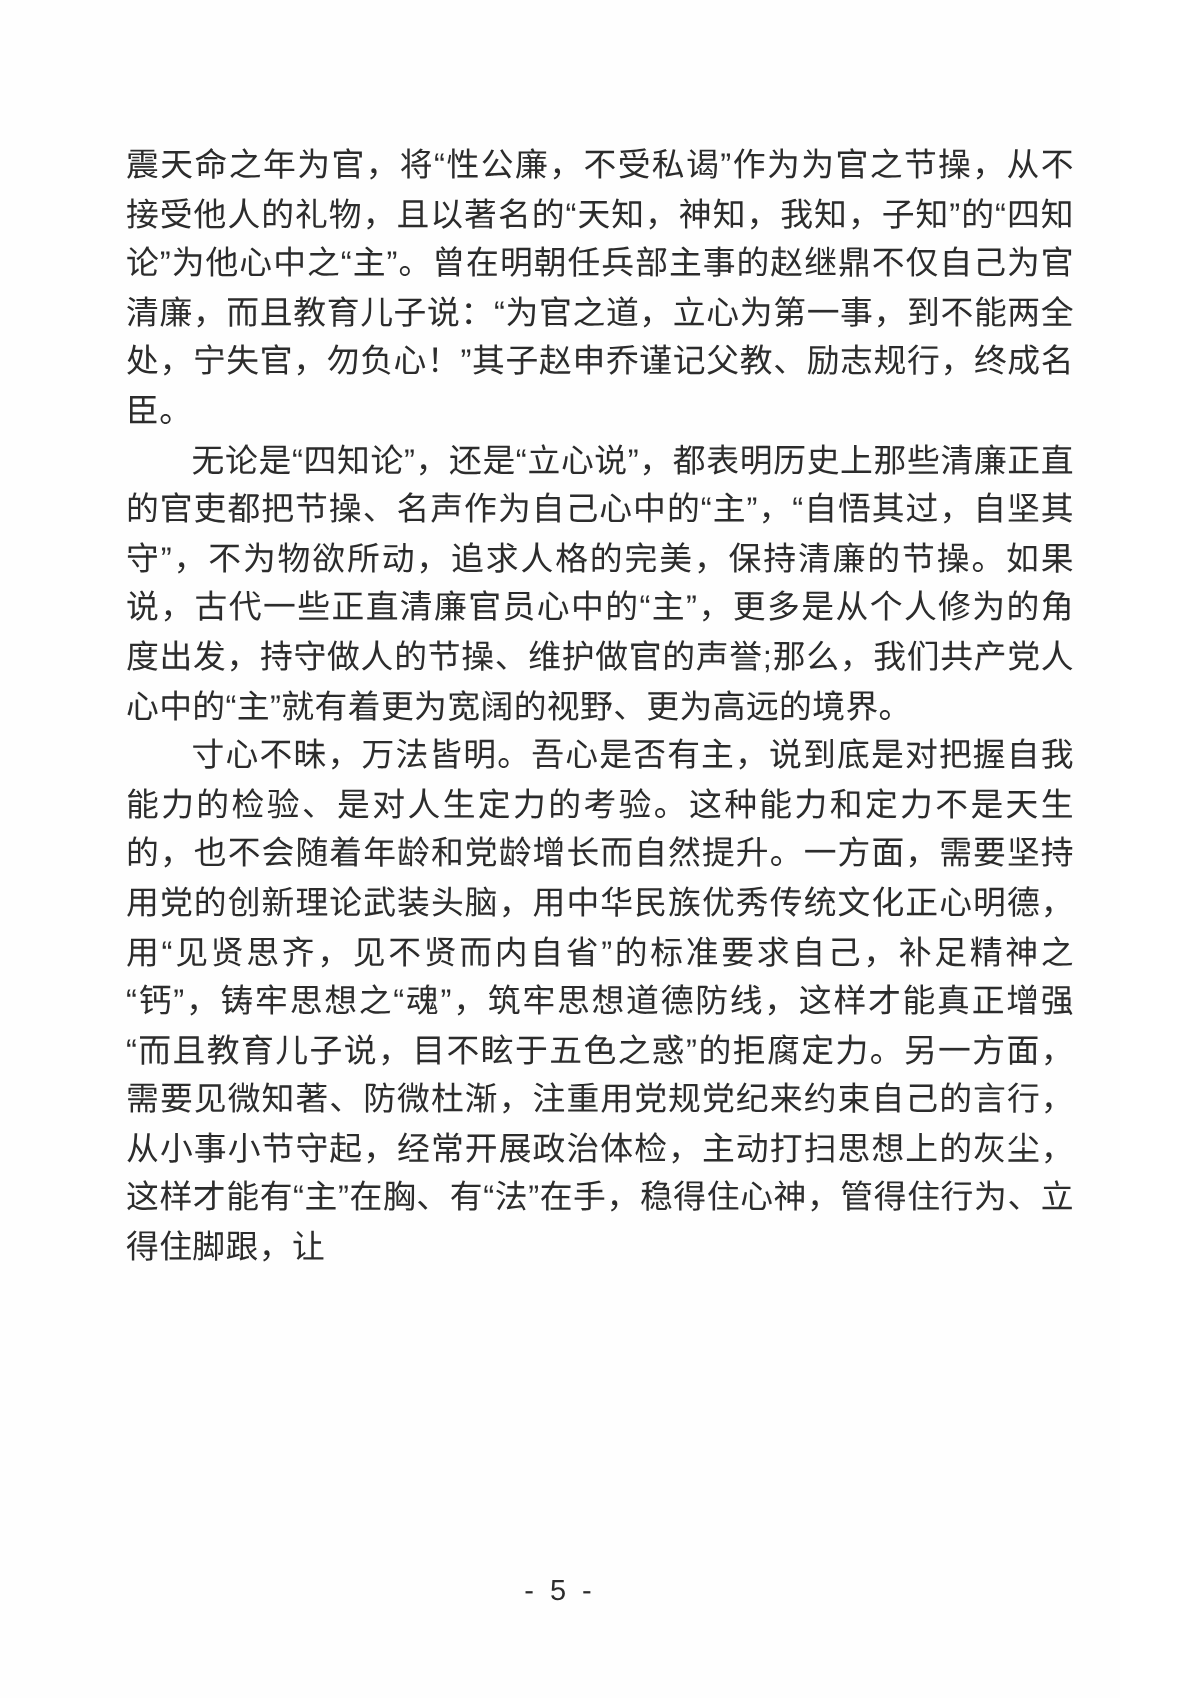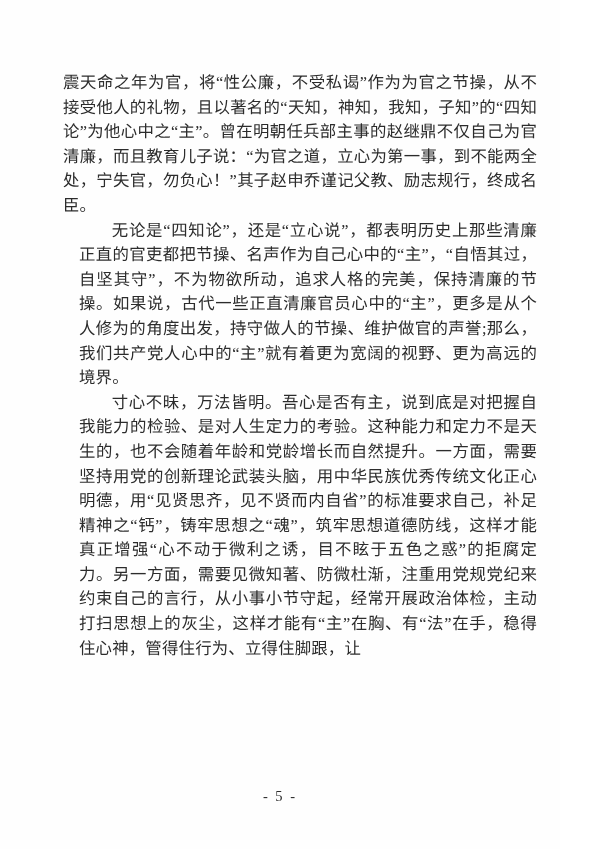--- a/index.html
+++ b/index.html
@@ -6,56 +6,55 @@
     margin: 0;
     padding: 0;
     background: #ffffff;
   }
   .page {
     position: relative;
     width: 560px;
     height: 849px;
     background: #fefefe;
     overflow: hidden;
-    font-family: Liberation Serif, serif;
+    font-family: Liberation Sans, sans-serif;
   }
   .content {
     position: absolute;
     top: 71px;
     left: 63px;
     width: 474px;
   }
   .content p {
     margin: 0;
     padding: 0;
     font-size: 16.4px;
     line-height: 24.6px;
     letter-spacing: 0.2px;
     color: #2c2c2c;
     text-align: justify;
     word-break: break-all;
   }
   .content p.indented {
     text-indent: 2em;
-    margin-left: 16px;
   }
   .page-number {
     position: absolute;
     top: 788px;
     left: 0;
     width: 100%;
     text-align: center;
     font-size: 14.5px;
     color: #2c2c2c;
     letter-spacing: 2px;
   }
 </style>
 </head>
 <body>
 
 <div class="page">
   <div class="content">
     <p>震天命之年为官，将“性公廉，不受私谒”作为为官之节操，从不接受他人的礼物，且以著名的“天知，神知，我知，子知”的“四知论”为他心中之“主”。曾在明朝任兵部主事的赵继鼎不仅自己为官清廉，而且教育儿子说：“为官之道，立心为第一事，到不能两全处，宁失官，勿负心！”其子赵申乔谨记父教、励志规行，终成名臣。</p>
     <p class="indented">无论是“四知论”，还是“立心说”，都表明历史上那些清廉正直的官吏都把节操、名声作为自己心中的“主”，“自悟其过，自坚其守”，不为物欲所动，追求人格的完美，保持清廉的节操。如果说，古代一些正直清廉官员心中的“主”，更多是从个人修为的角度出发，持守做人的节操、维护做官的声誉;那么，我们共产党人心中的“主”就有着更为宽阔的视野、更为高远的境界。</p>
-    <p class="indented">寸心不昧，万法皆明。吾心是否有主，说到底是对把握自我能力的检验、是对人生定力的考验。这种能力和定力不是天生的，也不会随着年龄和党龄增长而自然提升。一方面，需要坚持用党的创新理论武装头脑，用中华民族优秀传统文化正心明德，用“见贤思齐，见不贤而内自省”的标准要求自己，补足精神之“钙”，铸牢思想之“魂”，筑牢思想道德防线，这样才能真正增强“心不动于微利之诱，目不眩于五色之惑”的拒腐定力。另一方面，需要见微知著、防微杜渐，注重用党规党纪来约束自己的言行，从小事小节守起，经常开展政治体检，主动打扫思想上的灰尘，这样才能有“主”在胸、有“法”在手，稳得住心神，管得住行为、立得住脚跟，让</p>
+    <p class="indented">寸心不昧，万法皆明。吾心是否有主，说到底是对把握自我能力的检验、是对人生定力的考验。这种能力和定力不是天生的，也不会随着年龄和党龄增长而自然提升。一方面，需要坚持用党的创新理论武装头脑，用中华民族优秀传统文化正心明德，用“见贤思齐，见不贤而内自省”的标准要求自己，补足精神之“钙”，铸牢思想之“魂”，筑牢思想道德防线，这样才能真正增强“而且教育儿子说，目不眩于五色之惑”的拒腐定力。另一方面，需要见微知著、防微杜渐，注重用党规党纪来约束自己的言行，从小事小节守起，经常开展政治体检，主动打扫思想上的灰尘，这样才能有“主”在胸、有“法”在手，稳得住心神，管得住行为、立得住脚跟，让</p>
   </div>
   <div class="page-number">- 5 -</div>
 </div>
 
 </body></html>

